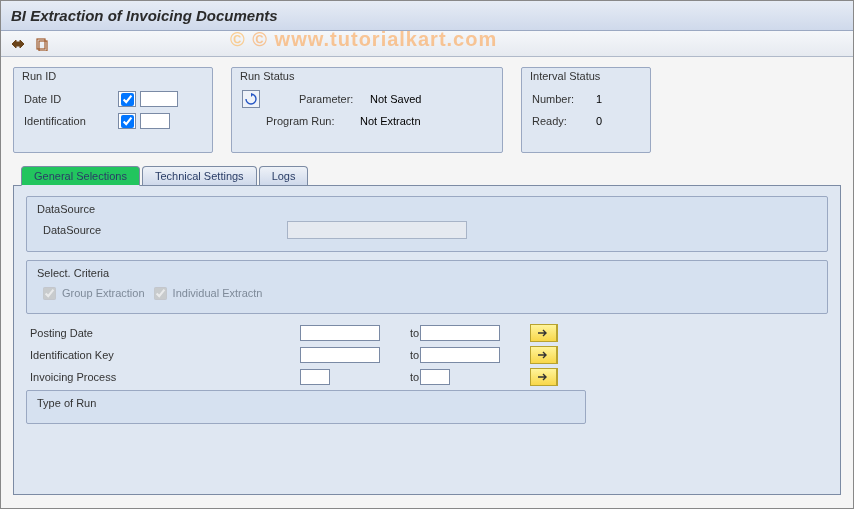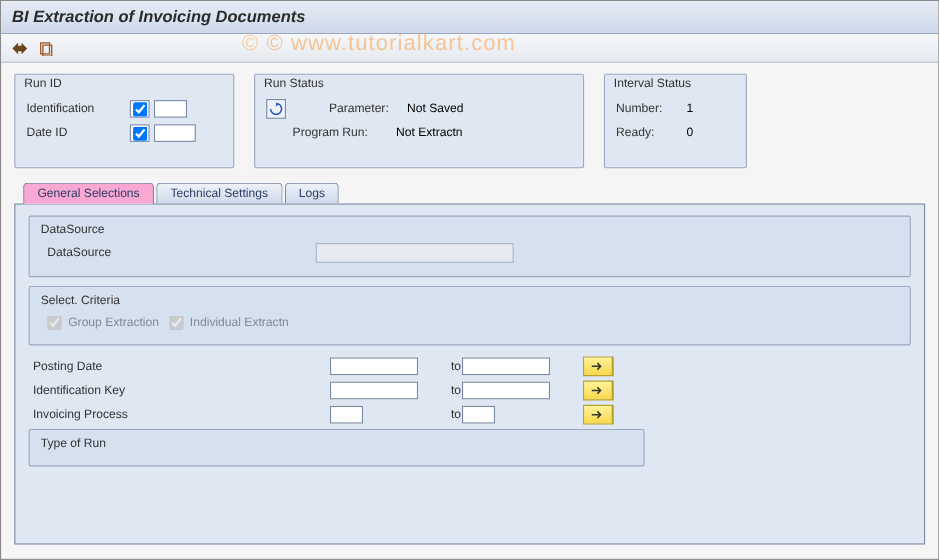--- a/index.html
+++ b/index.html
@@ -51,21 +51,21 @@
     padding: 20px 10px 10px 10px;
     flex: none;
   }
   .group-box .gb-title {
     position: absolute;
     top: 2px; left: 8px;
     font-size: 11px;
     color: #333;
   }
   .run-id { width: 200px; height: 86px;}
-  .run-status { width: 300px; height:86px;}
+  .run-status { width: 272px; height:86px;}
   .interval-status { width: 130px; height:86px;}
   .row { display:flex; align-items:center; height:22px; gap:4px;}
   .row .lbl { width: 90px; color:#333;}
   .run-status .lbl { width:100px;}
   .interval-status .lbl { width:60px;}
   .small-check {
     display:inline-block; width:18px; height:16px;
     border:1px solid #7a8aa5; background:#fff; position:relative;
   }
   .small-check input { position:absolute; left:2px; top:1px;}
@@ -85,21 +85,21 @@
     display:flex; align-items:flex-end; gap:0; height:22px;
     padding-left:8px;
   }
   .tab {
     border:1px solid #7c8ba4; border-bottom:none;
     background: linear-gradient(#eef2f8,#cfd9eb);
     padding:3px 12px; font-size:11px; color:#2a3d66;
     margin-right:2px; cursor:pointer;
     border-top-left-radius:4px; border-top-right-radius:4px;
   }
-  .tab.active { background:#f9a8d4; font-weight:normal; position:relative; top:1px; border-bottom:1px solid #dfe7f2; z-index:2;}
+  .tab.active { background:#22c55e; font-weight:normal; position:relative; top:1px; border-bottom:1px solid #dfe7f2; z-index:2;}
   .tab-body {
     border:1px solid #7c8ba4; background:#dfe7f2;
     min-height: 310px; padding:10px 12px 18px 12px;
     position:relative; z-index:1;
   }
   .inner-group {
     border:1px solid #9aa8c2; background:#d6e1f0;
     border-radius:2px; padding:6px 10px 10px 10px;
     margin-bottom:8px;
   }
@@ -119,23 +119,23 @@
     width:28px; height:18px;
     display:inline-flex; align-items:center; justify-content:center;
     background: linear-gradient(#fff49a,#f8d74a);
     border:1px solid #b8a330; border-right:2px solid #b8a330;
     cursor:pointer; margin-left:30px;
   }
   .disabled-input { background:#e5e9f0; border:1px solid #a7b3c7; }
   input.txt-in:disabled { background:#e5e9f0; color:#888;}
   .watermark {
     position:absolute;
-    left:220px; top:28px;
+    left:230px; top:28px;
     font-size:20px;
-    font-weight:normal;
+    font-weight:bold;
     letter-spacing:1px;
     color:rgba(255,150,50,0.5);
     pointer-events:none;
     z-index:50;
   }
   .watermark .copy{ color:rgba(255,180,80,0.6);}
 </style>
 </head>
 <body>
 
@@ -157,32 +157,32 @@
         <rect x="4" y="4" width="8" height="10" fill="none" stroke="#a05a2a" stroke-width="1.2"></rect>
       </svg>
   </span>
 </div>
 
 <div class="top-panels">
 
   <div class="group-box run-id">
     <div class="gb-title">Run ID</div>
     <div class="row">
+      <span class="lbl">Date ID</span>
+      <label class="small-check">
+          <input type="checkbox" checked="" style="">
+        </label>
+      <input class="txt-in" style="width: 38px;" value="">
+    </div>
+    <div class="row">
       <span class="lbl">Identification</span>
       <label class="small-check">
           <input type="checkbox" checked="" style="">
         </label>
       <input class="txt-in" style="width: 30px;" value="">
-    </div>
-    <div class="row">
-      <span class="lbl">Date ID</span>
-      <label class="small-check">
-          <input type="checkbox" checked="" style="">
-        </label>
-      <input class="txt-in" style="width: 38px;" value="">
     </div>
   </div>
 
   <div class="group-box run-status">
     <div class="gb-title">Run Status</div>
     <div class="row">
       <span class="ico16">
         <svg width="12" height="12">
             <path d="M6 1 A5 5 0 1 1 1 6" fill="none" stroke="#2455c4" stroke-width="1.4"></path>
             <path d="M6 0 L8 2 L6 4 Z" fill="#2455c4"></path>

